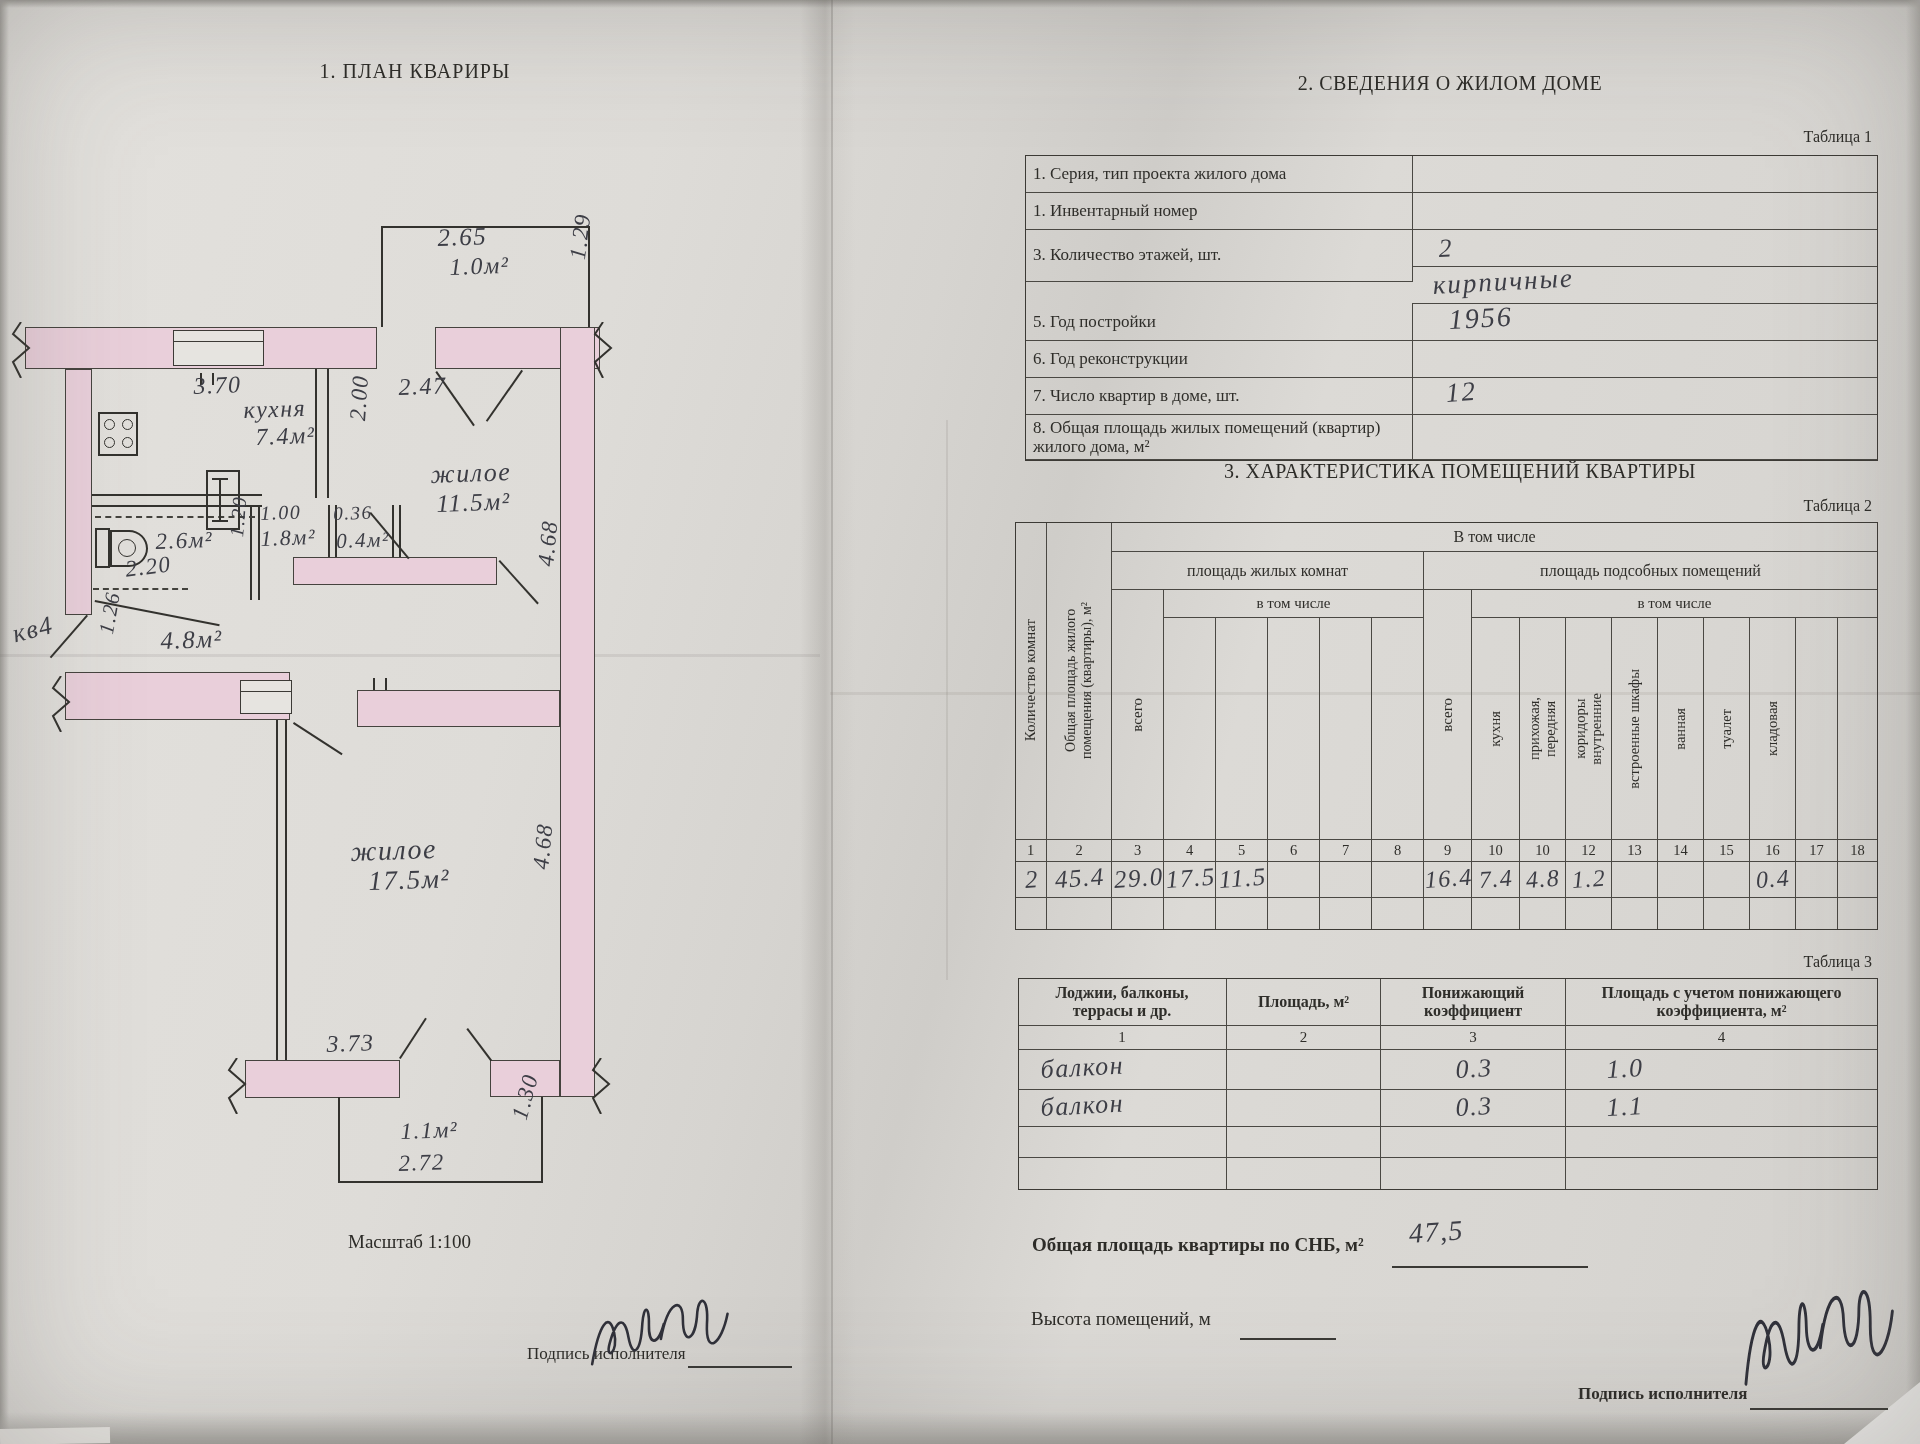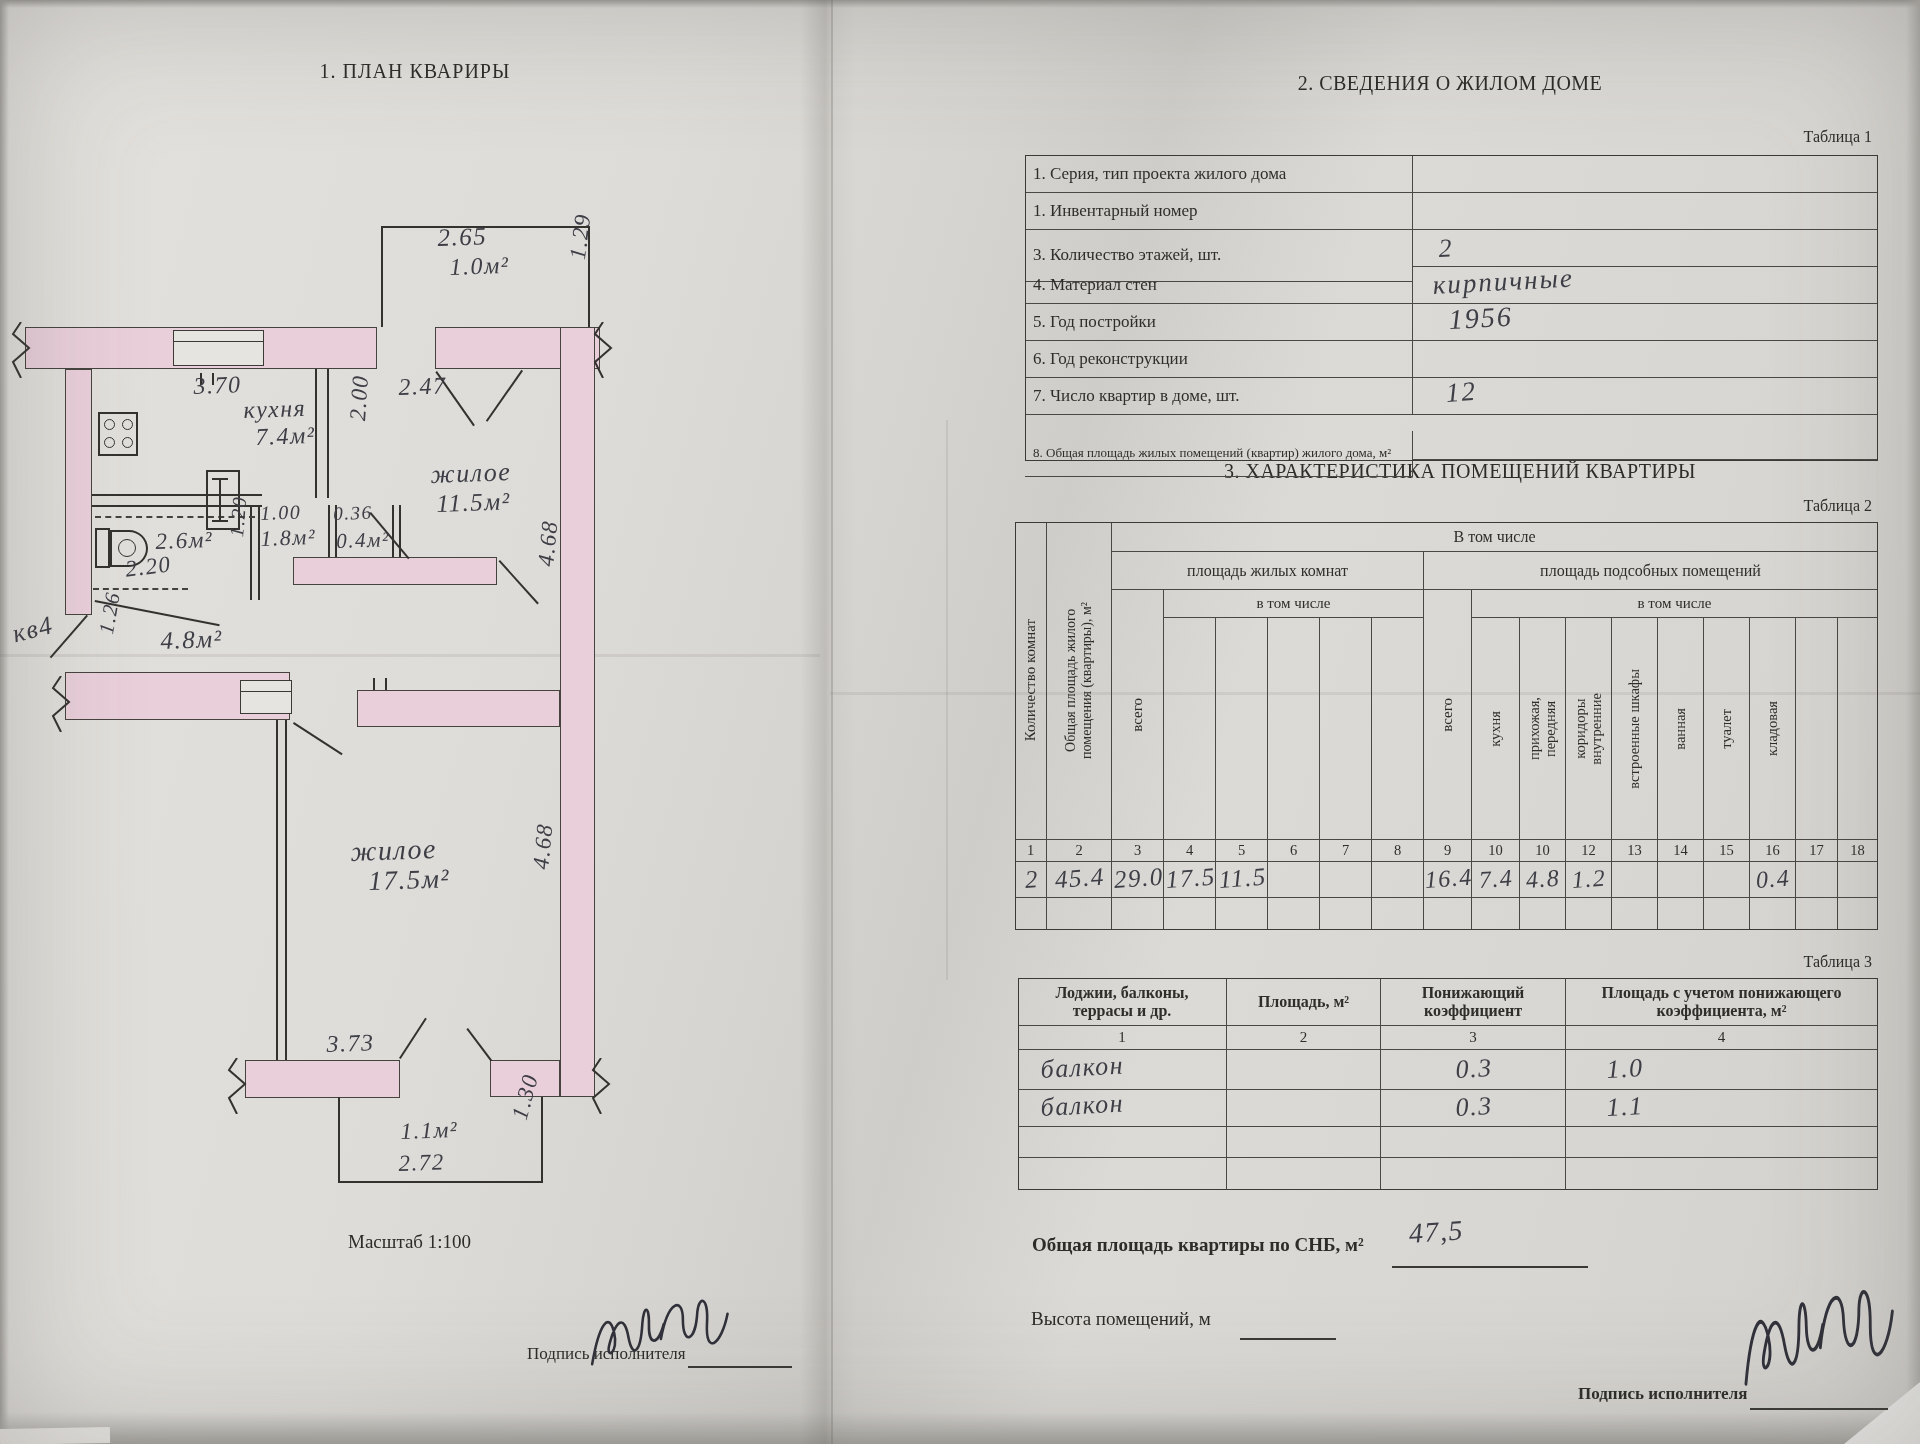--- a/index.html
+++ b/index.html
@@ -162,29 +162,28 @@
     <div class="hw" style="left: 326px; top: 1032px; font-size: 24px; transform: rotate(-2deg);">3.73</div>
     <div class="hw" style="left: 400px; top: 1120px; font-size: 23px; transform: rotate(-2deg);">1.1м²</div>
     <div class="hw" style="left: 398px; top: 1152px; font-size: 23px; transform: rotate(-2deg);">2.72</div>
     <div class="hw" style="left: 508px; top: 1116px; font-size: 23px; transform: rotate(-75deg);">1.30</div>
     <div class="cell" style="left: 1025px; top: 155px; width: 388px; height: 38.4px; justify-content: flex-start; text-align: left; padding-left: 8px; padding-right: 6px; font-size: 17px; border-right: 1.4px solid rgb(74, 72, 67);">1.  Серия, тип проекта жилого дома</div>
     <div class="cell" style="left: 1413px; top: 155px; width: 465px; height: 38.4px; border-right: none;"></div>
     <div class="cell" style="left: 1025px; top: 192px; width: 388px; height: 38.4px; justify-content: flex-start; text-align: left; padding-left: 8px; padding-right: 6px; font-size: 17px; border-right: 1.4px solid rgb(74, 72, 67);">1. Инвентарный номер</div>
     <div class="cell" style="left: 1413px; top: 192px; width: 465px; height: 38.4px; border-right: none;"></div>
     <div class="cell" style="left: 1025px; top: 229px; width: 388px; height: 53px; justify-content: flex-start; text-align: left; padding-left: 8px; padding-right: 6px; font-size: 17px; border-right: 1.4px solid rgb(74, 72, 67);">3. Количество этажей, шт.</div>
     <div class="cell" style="left: 1413px; top: 229px; width: 465px; height: 38.4px; border-right: none;"></div>
-    <div class="cell" style="left: 1025px; top: 266px; width: 388px; height: 38.4px; justify-content: flex-start; text-align: left; padding-left: 8px; padding-right: 6px; font-size: 17px; border-right: 1.4px solid rgb(74, 72, 67);">4. Материал стен</div>
     <div class="cell" style="left: 1413px; top: 266px; width: 465px; height: 38.4px; border-right: none;"></div>
     <div class="cell" style="left: 1025px; top: 303px; width: 388px; height: 38.4px; justify-content: flex-start; text-align: left; padding-left: 8px; padding-right: 6px; font-size: 17px; border-right: 1.4px solid rgb(74, 72, 67);">5. Год постройки</div>
     <div class="cell" style="left: 1413px; top: 303px; width: 465px; height: 38.4px; border-right: none;"></div>
     <div class="cell" style="left: 1025px; top: 340px; width: 388px; height: 38.4px; justify-content: flex-start; text-align: left; padding-left: 8px; padding-right: 6px; font-size: 17px; border-right: 1.4px solid rgb(74, 72, 67);">6. Год реконструкции</div>
     <div class="cell" style="left: 1413px; top: 340px; width: 465px; height: 38.4px; border-right: none;"></div>
     <div class="cell" style="left: 1025px; top: 377px; width: 388px; height: 38.4px; justify-content: flex-start; text-align: left; padding-left: 8px; padding-right: 6px; font-size: 17px; border-right: 1.4px solid rgb(74, 72, 67);">7. Число квартир в доме, шт.</div>
     <div class="cell" style="left: 1413px; top: 377px; width: 465px; height: 38.4px; border-right: none;"></div>
-    <div class="cell" style="left: 1025px; top: 414px; width: 388px; height: 46.4px; justify-content: flex-start; text-align: left; padding-left: 8px; padding-right: 6px; font-size: 13px; border-right: 1.4px solid rgb(74, 72, 67); margin-top: 17px;">8. Общая площадь жилых помещений (квартир) жилого дома, м²</div>
+    <div class="cell" style="left: 1025px; top: 414px; width: 388px; height: 46.4px; justify-content: flex-start; text-align: left; padding-left: 8px; padding-right: 6px; font-size: 17px; border-right: 1.4px solid rgb(74, 72, 67);">8. Общая площадь жилых помещений (квартир) жилого дома, м²</div>
     <div class="cell" style="left: 1413px; top: 414px; width: 465px; height: 46.4px; border-right: none;"></div>
     <div class="tframe" style="left: 1025px; top: 155px; width: 853px; height: 306px;"></div>
     <div class="hw" style="left: 1438px; top: 236px; font-size: 26px; transform: rotate(-3deg); letter-spacing: 2px;">2</div>
     <div class="hw" style="left: 1432px; top: 272px; font-size: 27px; transform: rotate(-3deg); letter-spacing: 2px;">кирпичные</div>
     <div class="hw" style="left: 1448px; top: 306px; font-size: 28px; transform: rotate(-3deg); letter-spacing: 2px;">1956</div>
     <div class="hw" style="left: 1445px; top: 380px; font-size: 27px; transform: rotate(-4deg); letter-spacing: 2px;">12</div>
     <div class="cell" style="left: 1015px; top: 522px; width: 32px; height: 318px; font-size: 15px;">
       <span class="vt">Количество комнат</span>
     </div>
     <div class="cell" style="left: 1047px; top: 522px; width: 65px; height: 318px; font-size: 14px;">

